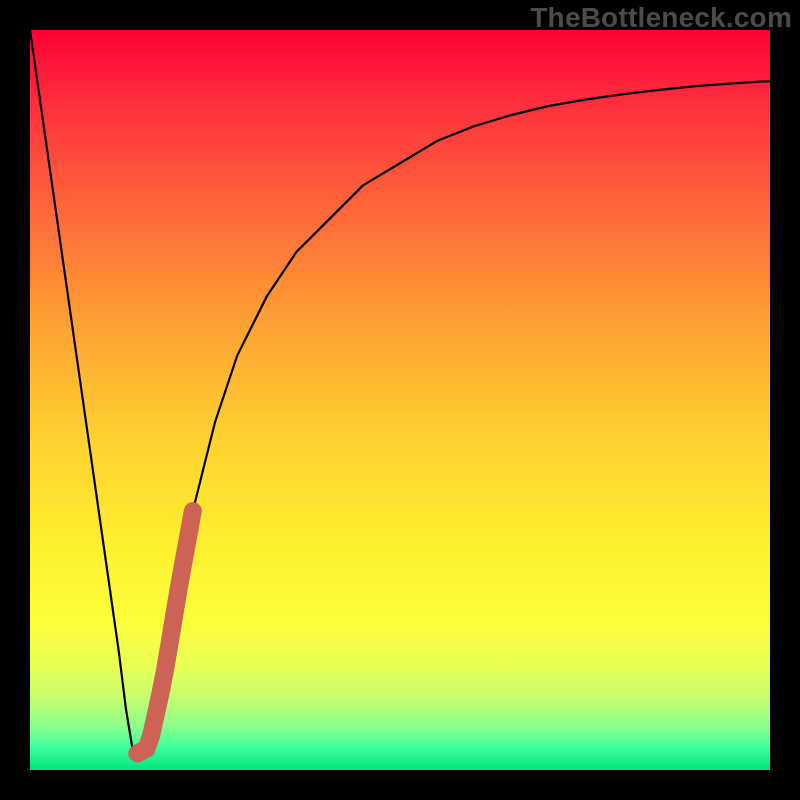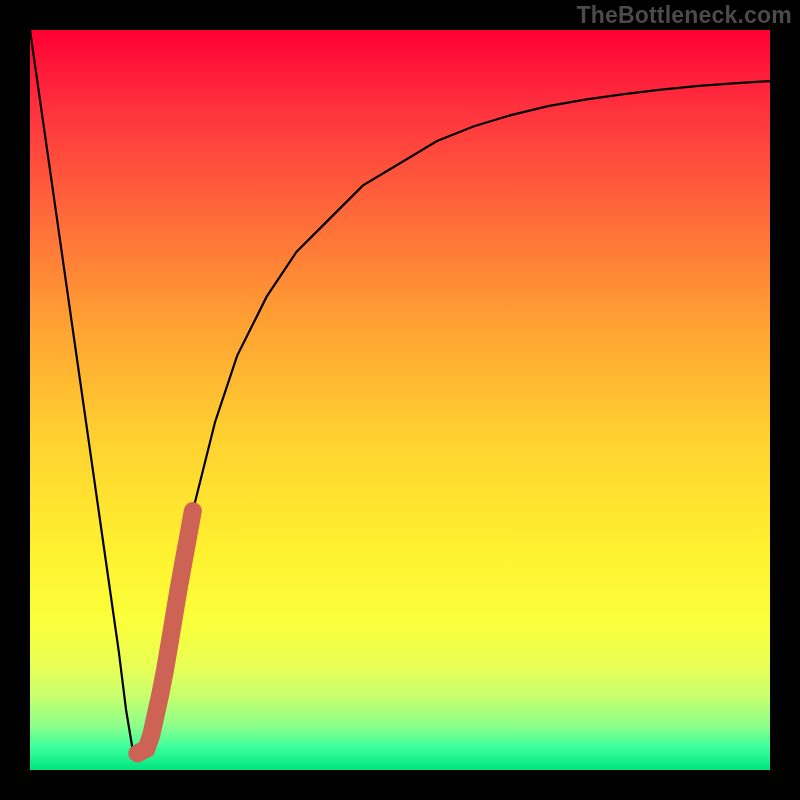--- a/index.html
+++ b/index.html
@@ -42,21 +42,21 @@
       #8dff8a 94%,
       #3bff9d 97%,
       #00e57e 100%
     );
   }
   .watermark {
     position: absolute;
     top: 2px;
     right: 8px;
     color: #4b4b4b;
-    font-size: 23px;
+    font-size: 28px;
     font-weight: 600;
     letter-spacing: 0.2px;
     user-select: none;
   }
   svg.curves {
     position: absolute;
     left: 0; top: 0;
     width: 740px; height: 740px;
   }
   .curve-line {

